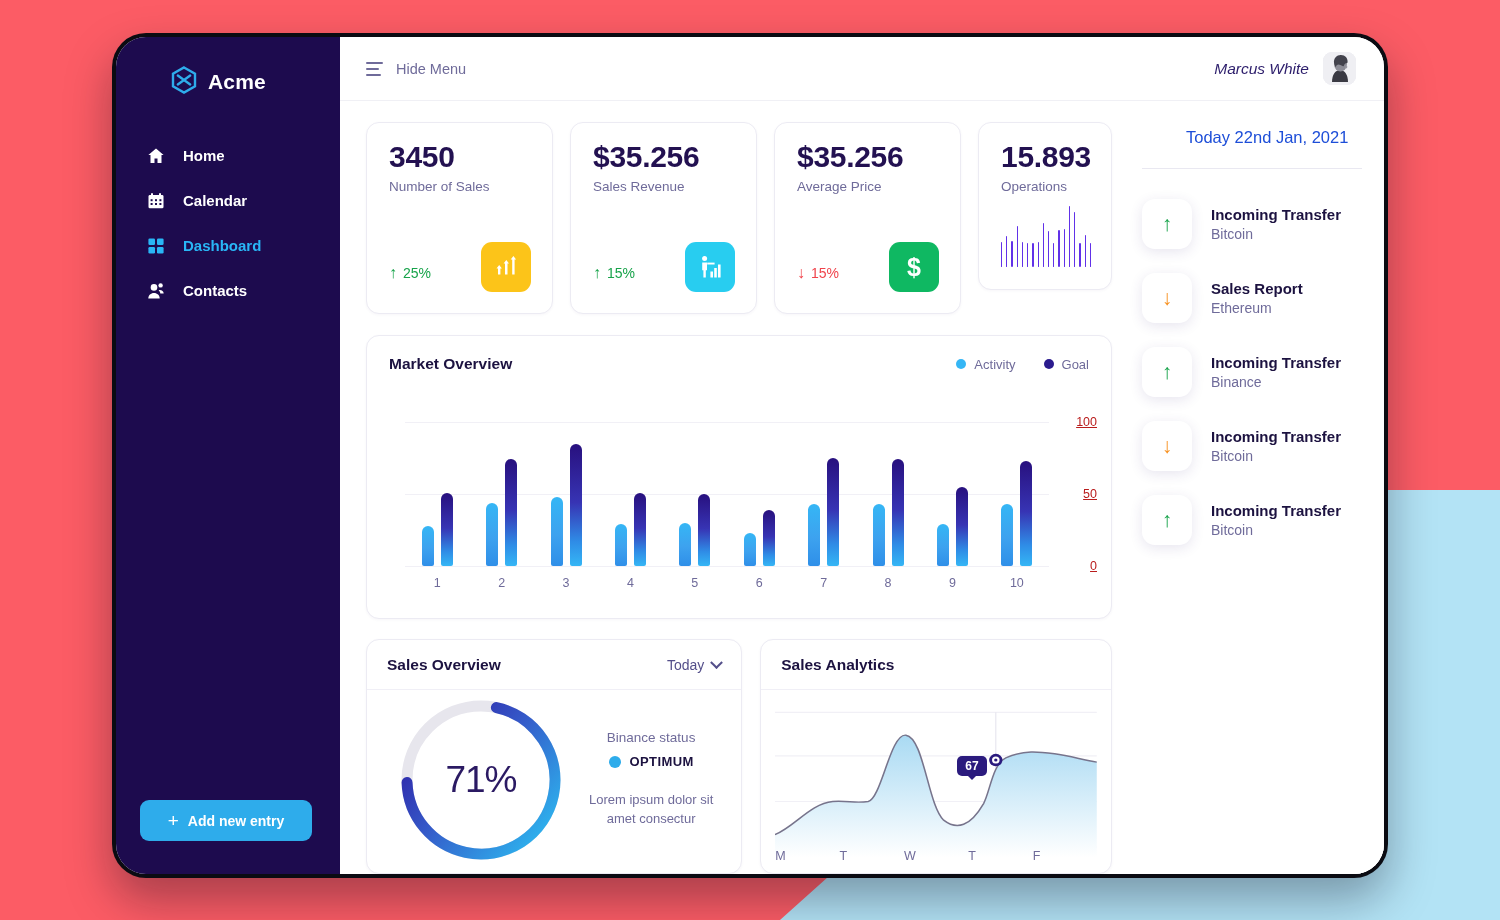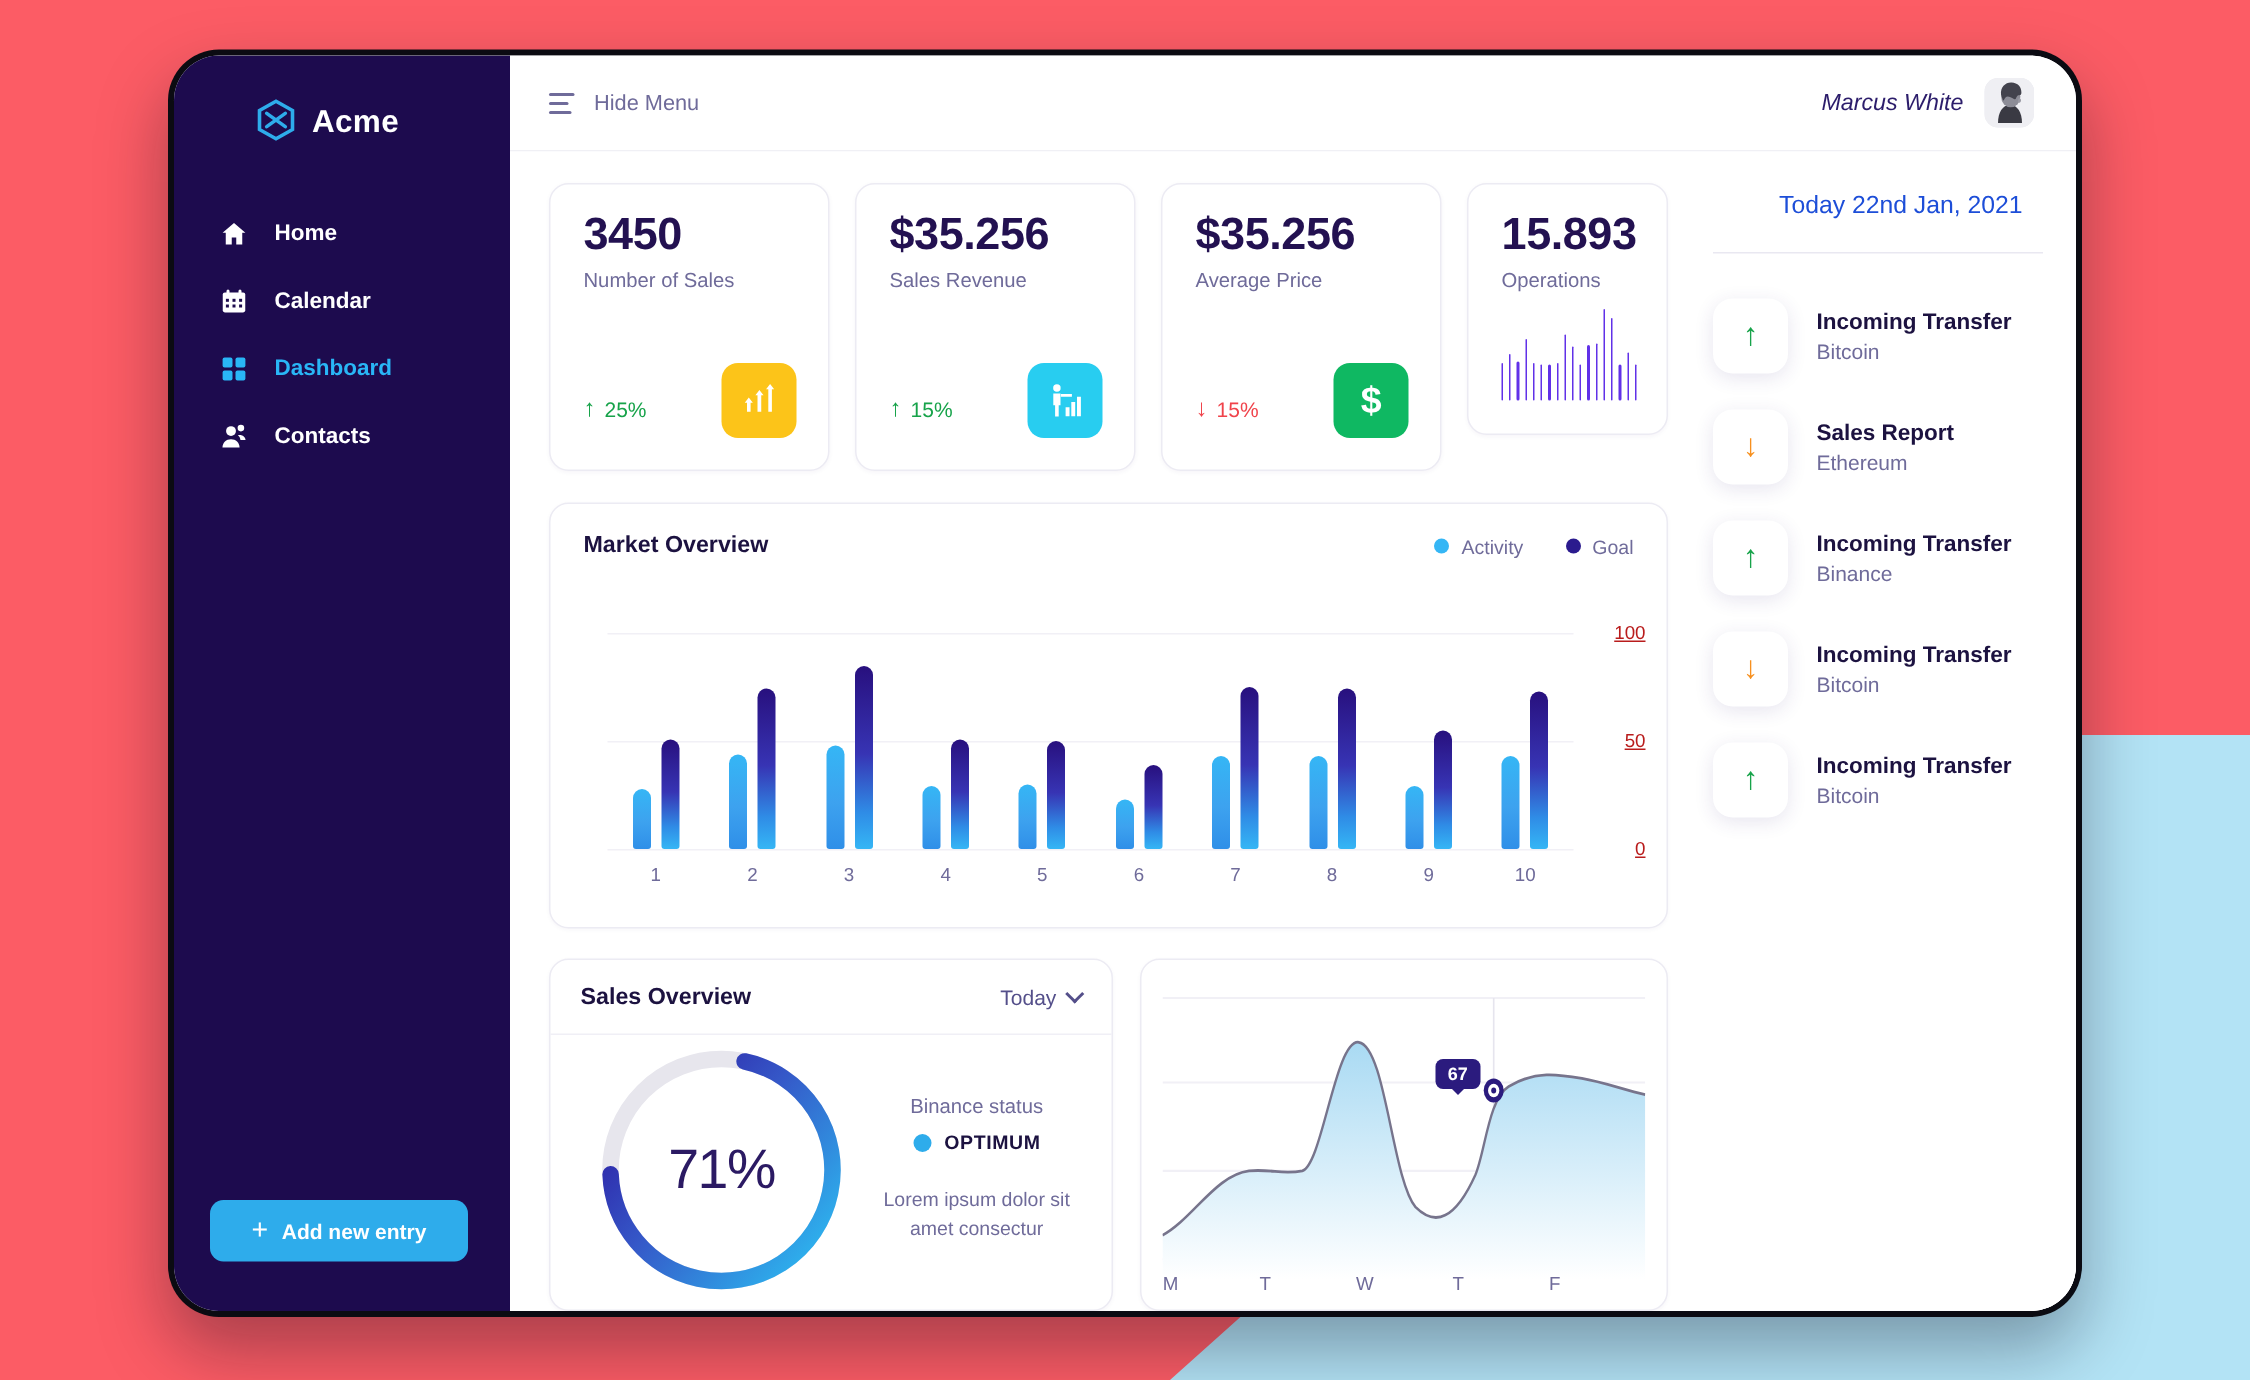--- a/index.html
+++ b/index.html
@@ -499,20 +499,23 @@
                 <div class="sys-status-val">
                   <span class="dot" style="background:#2eaceb;width:12px;height:12px"></span>
                   <span>OPTIMUM</span>
                 </div>
                 <div class="sys-desc">Lorem ipsum dolor sit amet consectur</div>
               </div>
             </div>
           </div>
 
           <div class="card" id="sales-analytics">
+            <div class="sub-head">
+              <div class="card-title">Sales Analytics</div>
+            </div>
             <div id="sa-body">
               <svg width="100%" height="100%" viewBox="0 0 290 165" preserveAspectRatio="none">
                 <defs>
                   <linearGradient id="ag" x1="0" y1="0" x2="0" y2="1">
                     <stop offset="0%" stop-color="#a9daf3"></stop>
                     <stop offset="100%" stop-color="#ffffff"></stop>
                   </linearGradient>
                 </defs>
                 <line x1="0" y1="10" x2="290" y2="10" stroke="#f1f0f6" stroke-width="1"></line>
                 <line x1="0" y1="52" x2="290" y2="52" stroke="#f1f0f6" stroke-width="1"></line>

